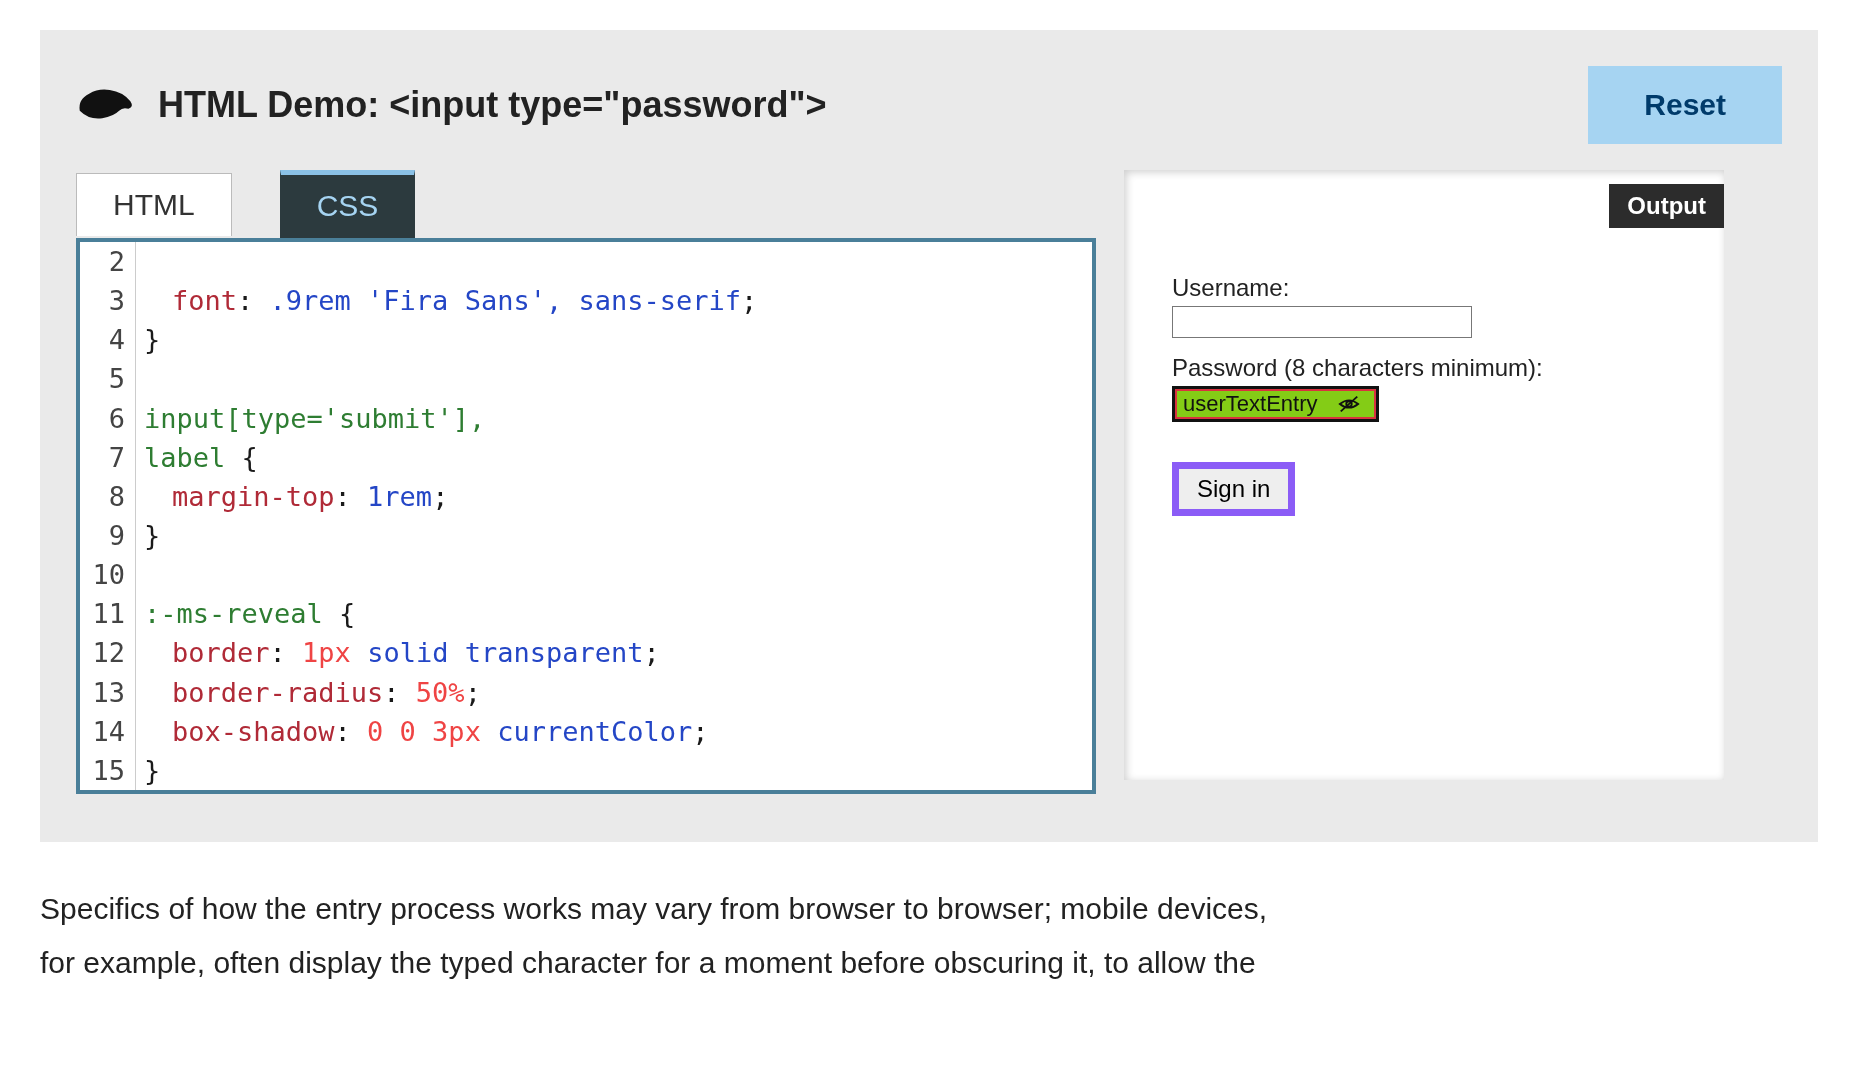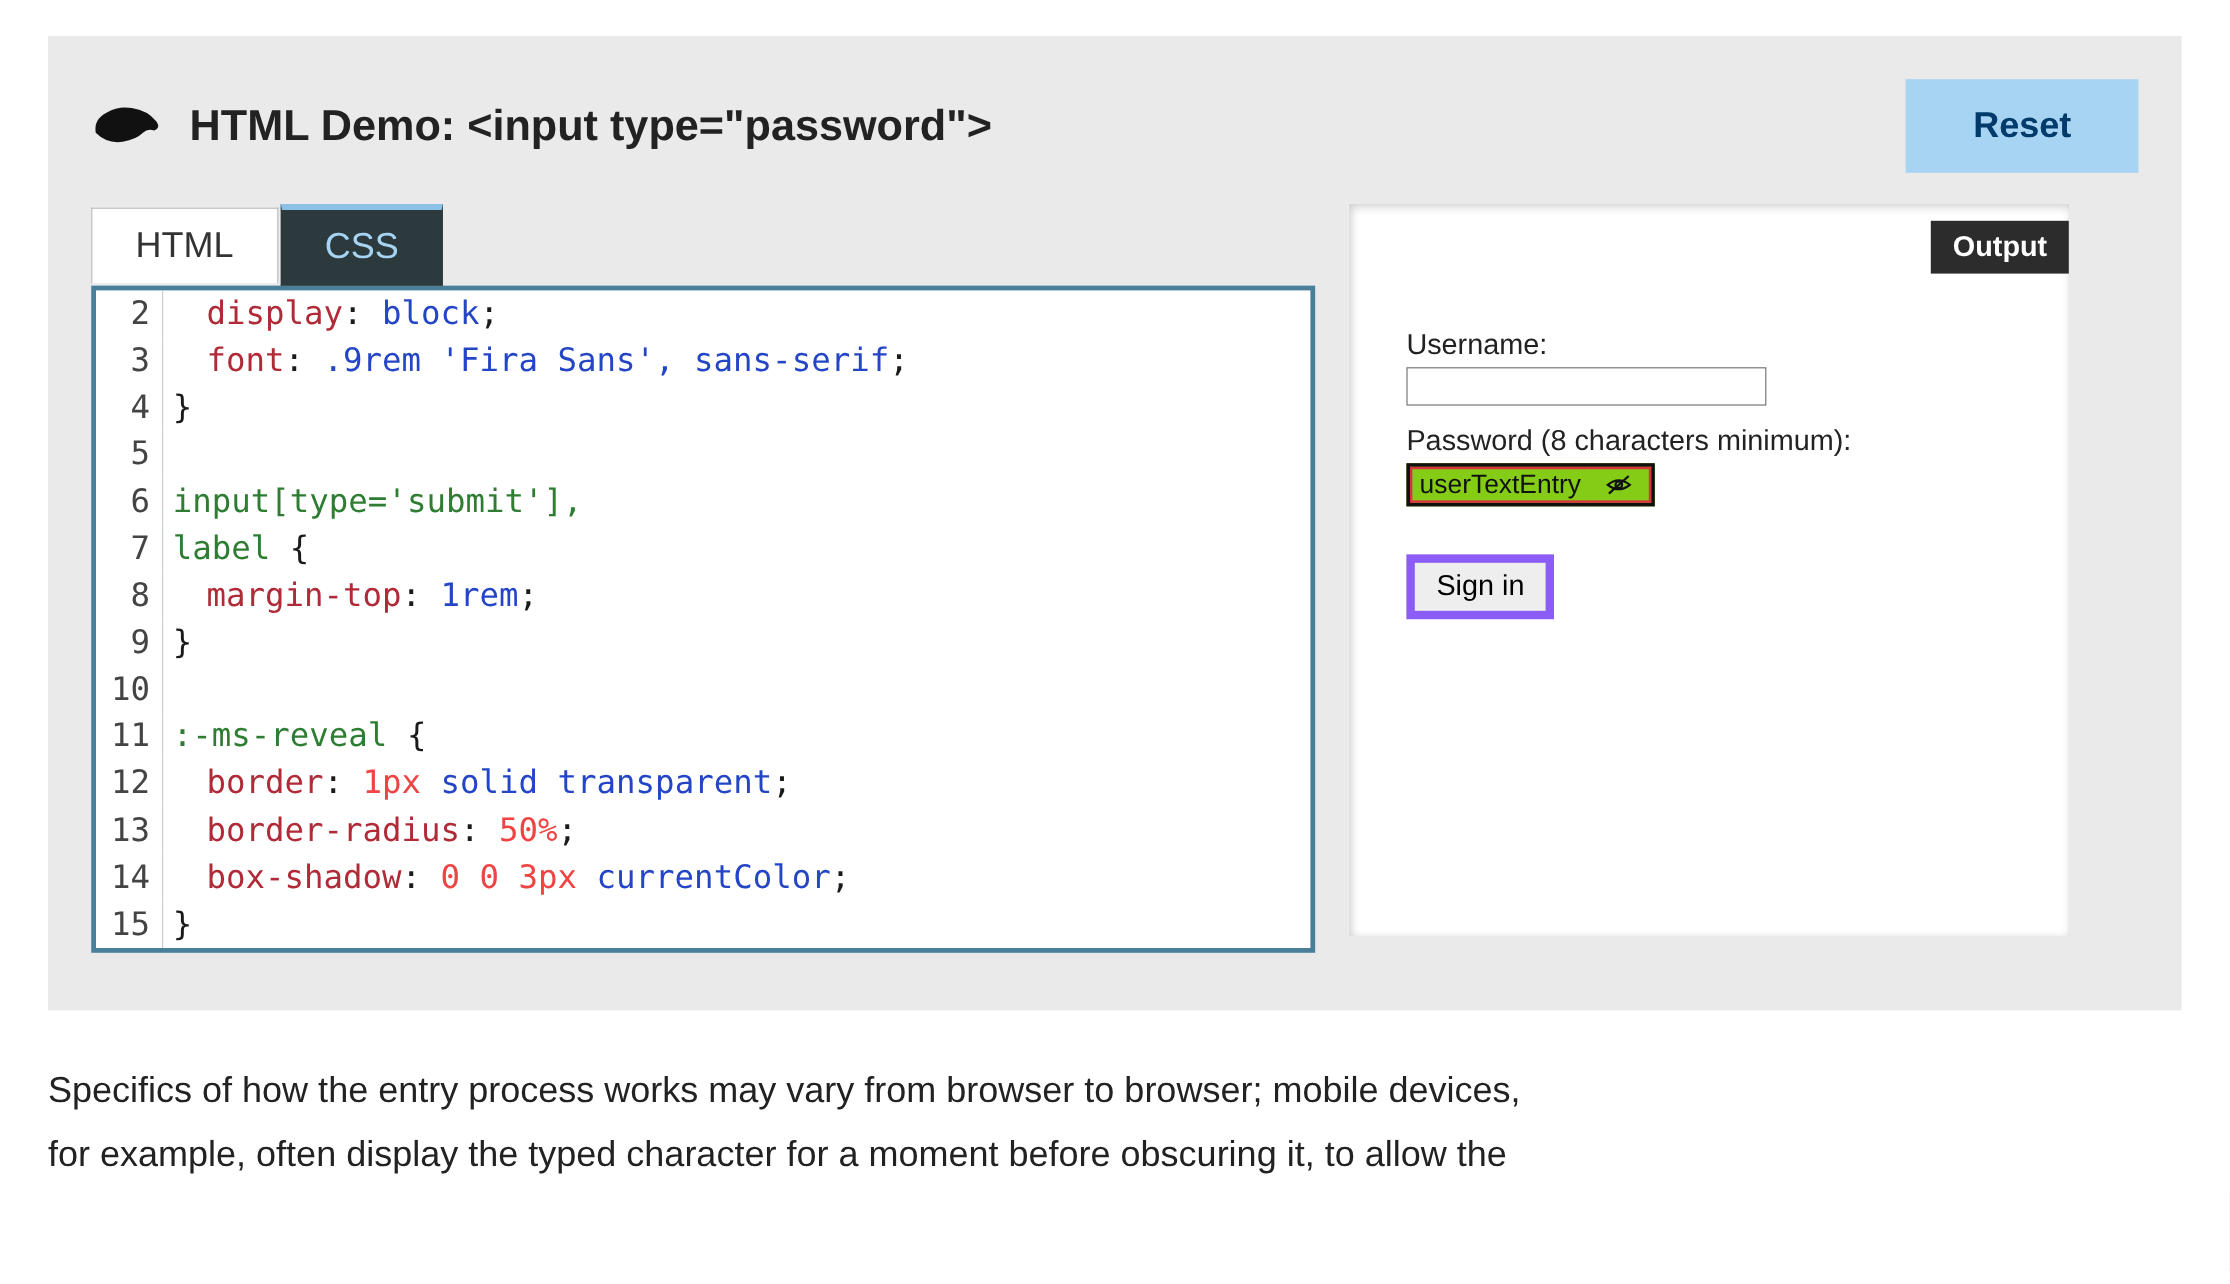--- a/index.html
+++ b/index.html
@@ -70,20 +70,21 @@
     border: 1px solid #bbb;
     background: #fff;
     color: #333;
     border-bottom: none;
   }
   .tab.active {
     background: #2c3a3e;
     color: #a6d4f2;
     border: 1px solid #2c3a3e;
     border-top: 5px solid #8bc1e6;
+    margin-left: 46px;
   }
 
   .editor {
     border: 4px solid #4a7f99;
     background: #fff;
     font-family: "Menlo", "Consolas", monospace;
     font-size: 27px;
     overflow: hidden;
   }
   .code-row {
@@ -207,21 +208,20 @@
 
     <div class="demo-body">
       <div class="editor-col">
         <div class="tabs">
           <div class="tab">HTML</div>
           <div class="tab active">CSS</div>
         </div>
         <div class="editor" id="editor">
             <div class="code-row">
               <div class="gutter">2</div>
-              <div class="code indent1"><span class="tok-prop">display</span><span class="tok-punc">:</span> <span class="tok-val">block</span><span class="tok-punc">;</span></div>
             </div>
             <div class="code-row">
               <div class="gutter">3</div>
               <div class="code indent1"><span class="tok-prop">font</span><span class="tok-punc">:</span> <span class="tok-val">.9rem 'Fira Sans', sans-serif</span><span class="tok-punc">;</span></div>
             </div>
             <div class="code-row">
               <div class="gutter">4</div>
               <div class="code"><span class="tok-brace">}</span></div>
             </div>
             <div class="code-row">

